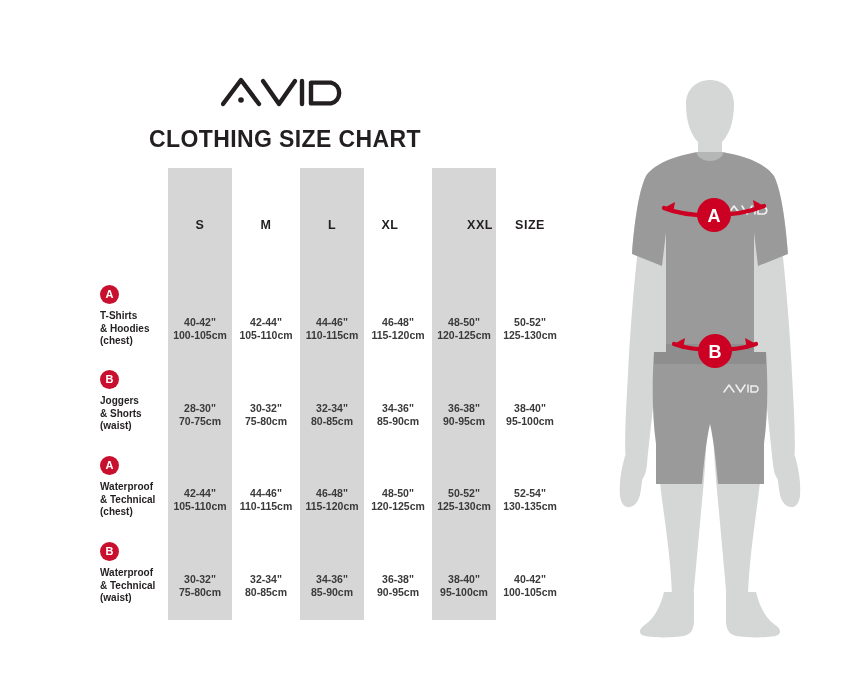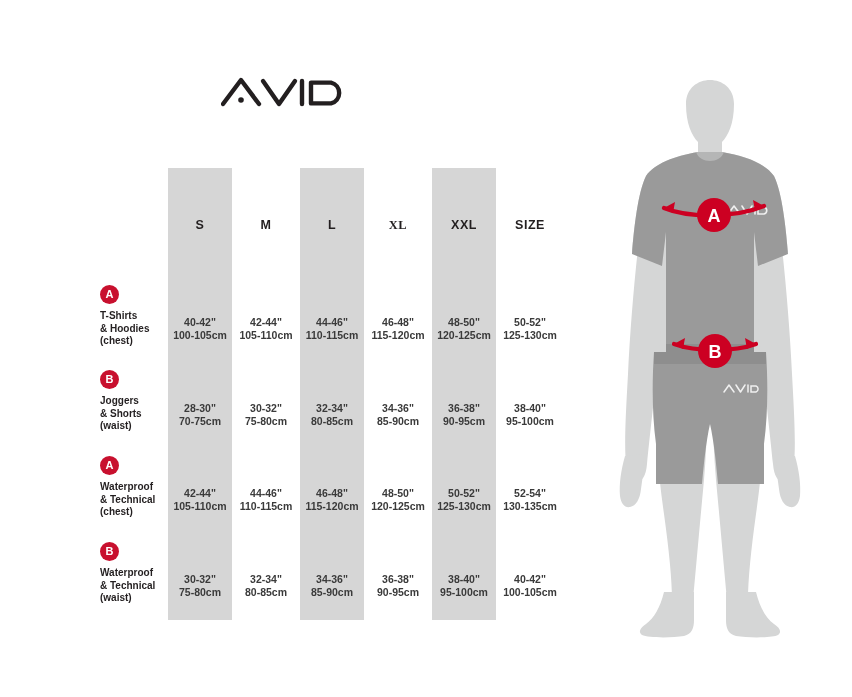--- a/index.html
+++ b/index.html
@@ -125,33 +125,34 @@
       <circle cx="20" cy="26" r="2.8" fill="#231f20"></circle>
 
       <path d="M42 7 L58 30 L74 7" fill="none" stroke="#231f20" stroke-width="4.4" stroke-linecap="round" stroke-linejoin="round"></path>
 
       <path d="M81 7 L81 30" fill="none" stroke="#231f20" stroke-width="4.4" stroke-linecap="round"></path>
 
       <path d="M90 8.6 L110 8.6 A10.7 10.7 0 0 1 110 29.4 L90 29.4 Z" fill="none" stroke="#231f20" stroke-width="4.4" stroke-linejoin="round"></path>
     </svg>
   </div>
 
+  <div id="chart-title">CLOTHING SIZE CHART</div>
 </div>
 
 <div id="table">
 
   <div class="band" style="left:168px;"></div>
   <div class="band" style="left:300px;"></div>
   <div class="band" style="left:432px;"></div>
 
   <div class="head-cell" style="left:168px;">S</div>
   <div class="head-cell" style="left:234px;">M</div>
   <div class="head-cell" style="left:300px;">L</div>
-  <div class="head-cell" style="left:366px;font-family:Liberation Serif, serif;">XL</div>
-  <div class="head-cell" style="left:432px;">XXL</div>
+  <div class="head-cell" style="left:358px;">XL</div>
+  <div class="head-cell" style="left:448px;">XXL</div>
   <div class="head-cell" style="left:498px;">SIZE</div>
 
   <div id="label-col">
     <div class="row-label" style="top:117px;">
       <div class="badge">A</div>
       <div class="row-label-text">T-Shirts
 &amp; Hoodies
 (chest)</div>
     </div>
     <div class="row-label" style="top:202px;">

